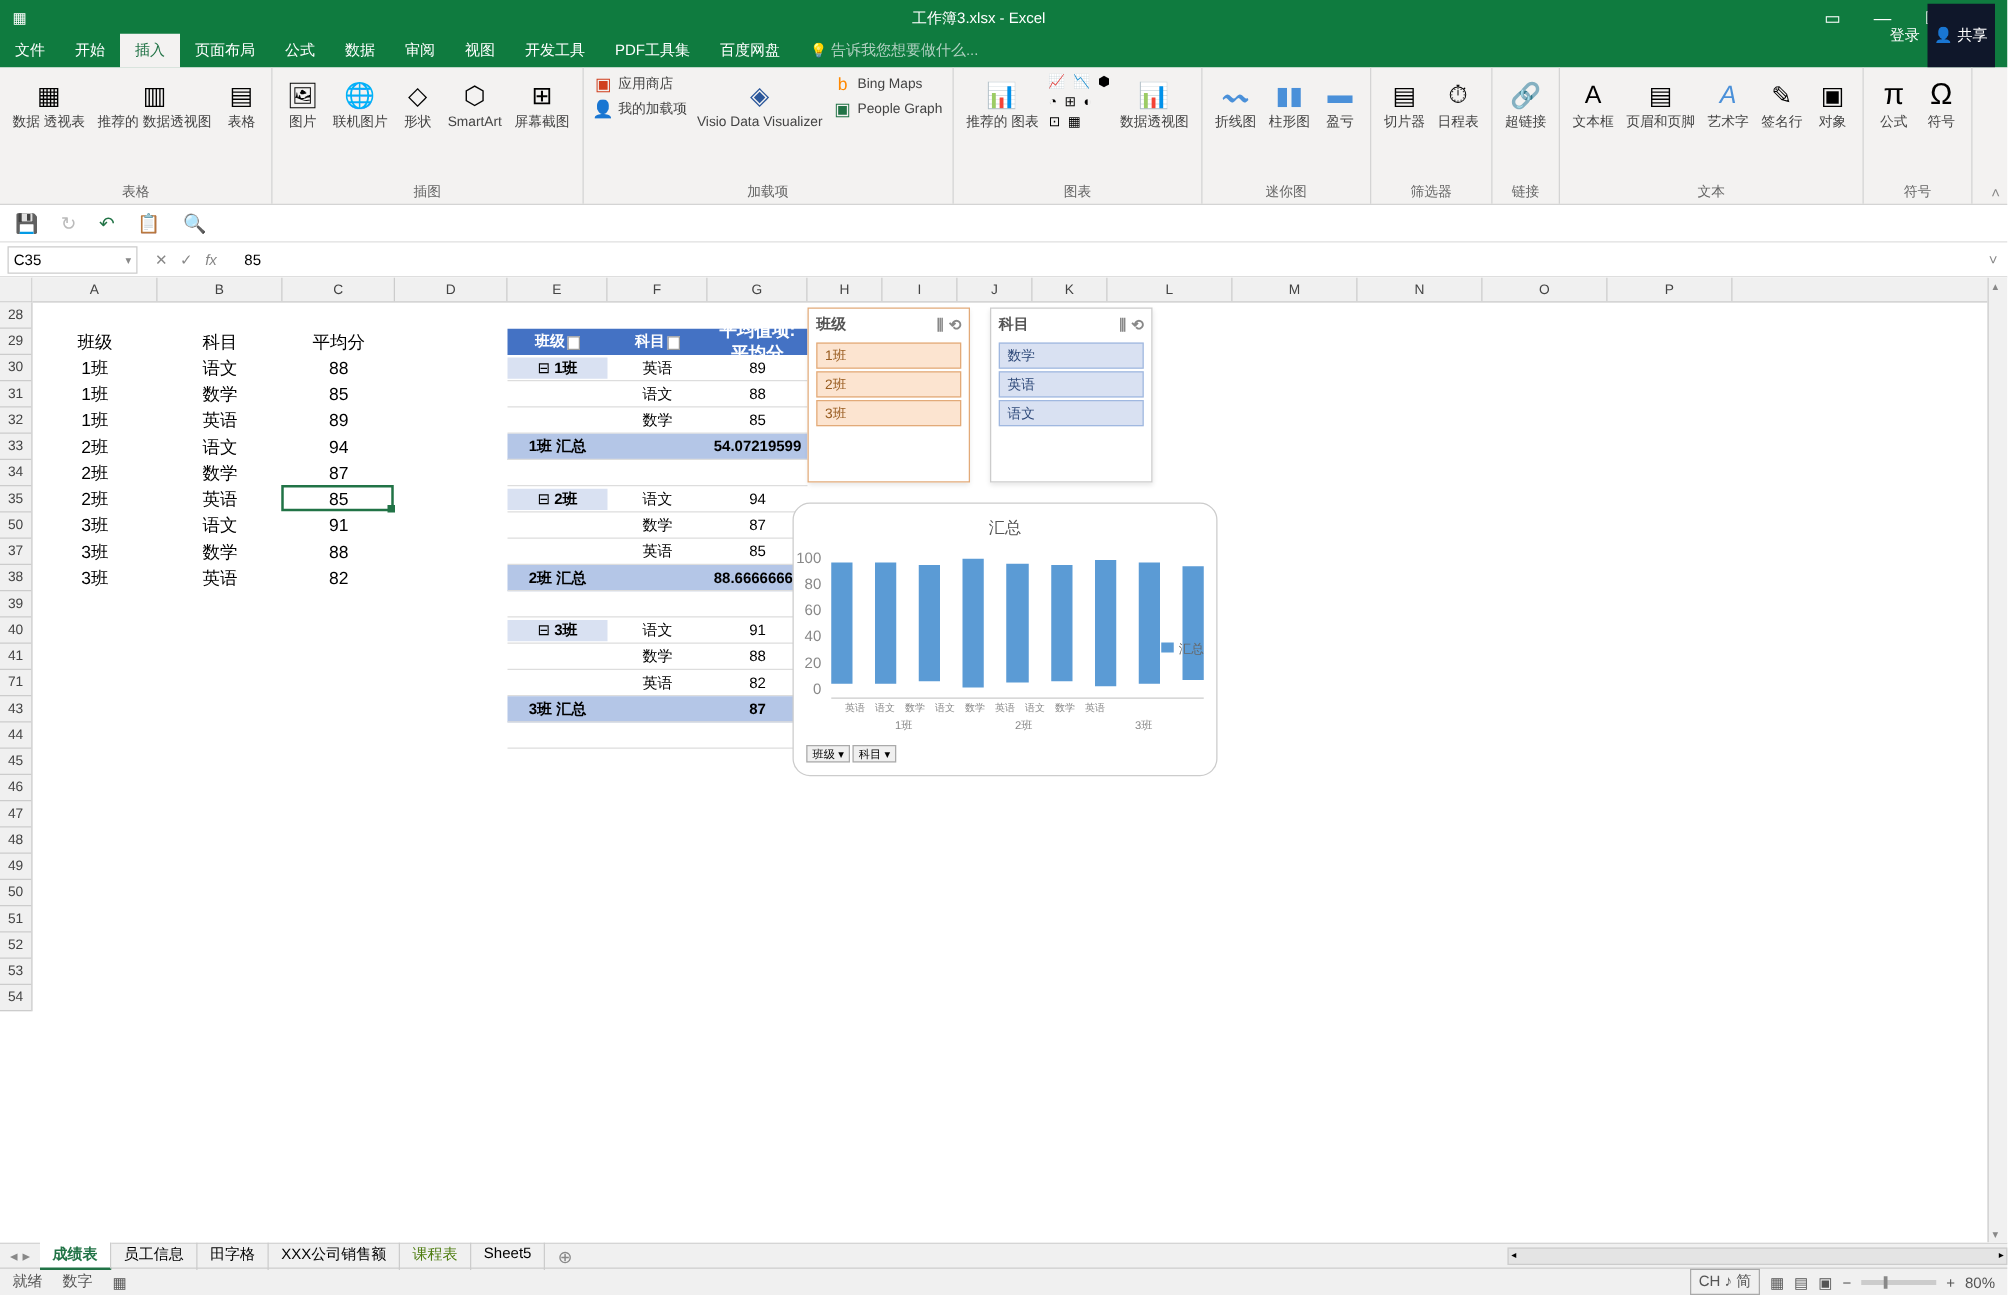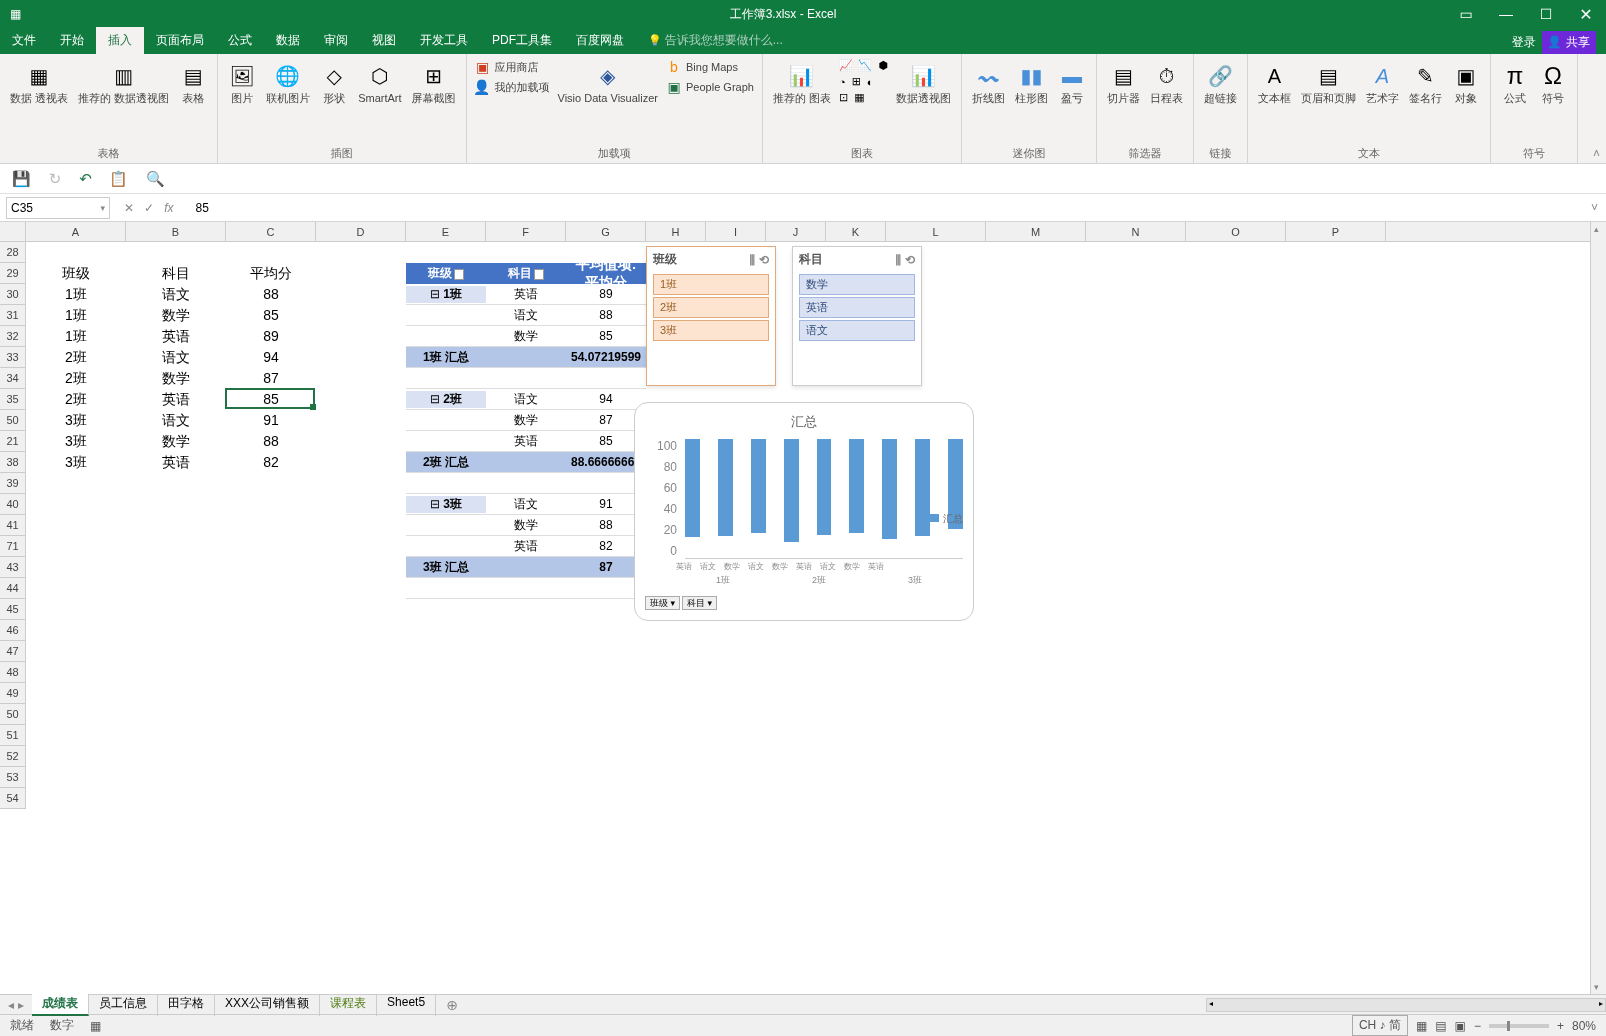--- a/index.html
+++ b/index.html
@@ -50,21 +50,21 @@
 .dbtn{font-size:8px;padding:0 2px;border:1px solid #999;background:#fff;margin-left:2px;}
 .slicer{position:absolute;background:#fff;border:1px solid #ccc;box-shadow:0 2px 4px rgba(0,0,0,0.1);}
 .slicer .shdr{display:flex;padding:4px 6px;font-weight:bold;color:#555;align-items:center;}
 .slicer .shdr .sbtns{margin-left:auto;display:flex;gap:4px;color:#888;}
 .slicer .sitem{margin:2px 6px;padding:2px 6px;border:1px solid;font-size:11px;}
 .slicer.orange{border-color:#e2aa79;}
 .slicer.orange .sitem{background:#fce4d0;border-color:#e2aa79;color:#995c20;}
 .slicer.blue .sitem{background:#d9e1f2;border-color:#a0b8e0;color:#2f4a7a;}
 .chart{position:absolute;background:#fff;border:1px solid #ccc;padding:10px;}
 .chart .ctitle{text-align:center;color:#555;font-size:13px;margin-bottom:8px;}
-.chart .plot{display:flex;height:120px;align-items:flex-start;gap:18px;margin-left:40px;position:relative;border-bottom:1px solid #ccc;}
+.chart .plot{display:flex;height:120px;align-items:center;gap:18px;margin-left:20px;position:relative;border-bottom:1px solid #ccc;}
 .chart .bar{width:18px;background:#5b9bd5;}
 .chart .yaxis{position:absolute;left:-28px;top:0;bottom:0;display:flex;flex-direction:column;justify-content:space-between;text-align:right;font-size:9px;color:#888;}
 .chart .xlabels{display:flex;gap:6px;margin-left:30px;margin-top:2px;}
 .chart .xlabels span{width:18px;text-align:center;font-size:8px;color:#888;}
 .chart .xgroups{display:flex;margin-left:30px;margin-top:2px;}
 .chart .xgroups span{flex:1;text-align:center;font-size:9px;color:#888;}
 .chart .legend{position:absolute;right:10px;top:50%;font-size:10px;color:#666;}
 .chart .legend::before{content:"";display:inline-block;width:10px;height:8px;background:#5b9bd5;margin-right:4px;}
 .chart .cbtns{margin-top:8px;}
 .chart .cbtn{font-size:9px;padding:1px 4px;border:1px solid #aaa;background:#f0f0f0;margin-right:2px;}
@@ -101,21 +101,21 @@
   <div class="tab">公式</div>
   <div class="tab">数据</div>
   <div class="tab">审阅</div>
   <div class="tab">视图</div>
   <div class="tab">开发工具</div>
   <div class="tab">PDF工具集</div>
   <div class="tab">百度网盘</div>
   <div class="tab" style="color:#b0d0c0;font-size:11px">💡 <span>告诉我您想要做什么...</span></div>
   <div class="right">
     <span>登录</span>
-    <span style="background:#6d28d9;padding:3px 6px">👤 <span>共享</span></span>
+    <span style="background:#0f172a;padding:17px 6px">👤 <span>共享</span></span>
   </div>
 </div>
 
 <div class="ribbon">
   <div class="rgroup">
       <div class="items">
     <div class="rbtn">
           <span class="ico">▦</span>
           <span class="txt">数据
 透视表</span>
@@ -349,21 +349,21 @@
   <div class="rowhdr" id="rowhdr">
       <div>28</div>
       <div>29</div>
       <div>30</div>
       <div>31</div>
       <div>32</div>
       <div>33</div>
       <div>34</div>
       <div>35</div>
       <div>50</div>
-      <div>21</div>
+      <div>37</div>
       <div>38</div>
       <div>39</div>
       <div>40</div>
       <div>41</div>
       <div>71</div>
       <div>43</div>
       <div>44</div>
       <div>45</div>
       <div>46</div>
       <div>47</div>

